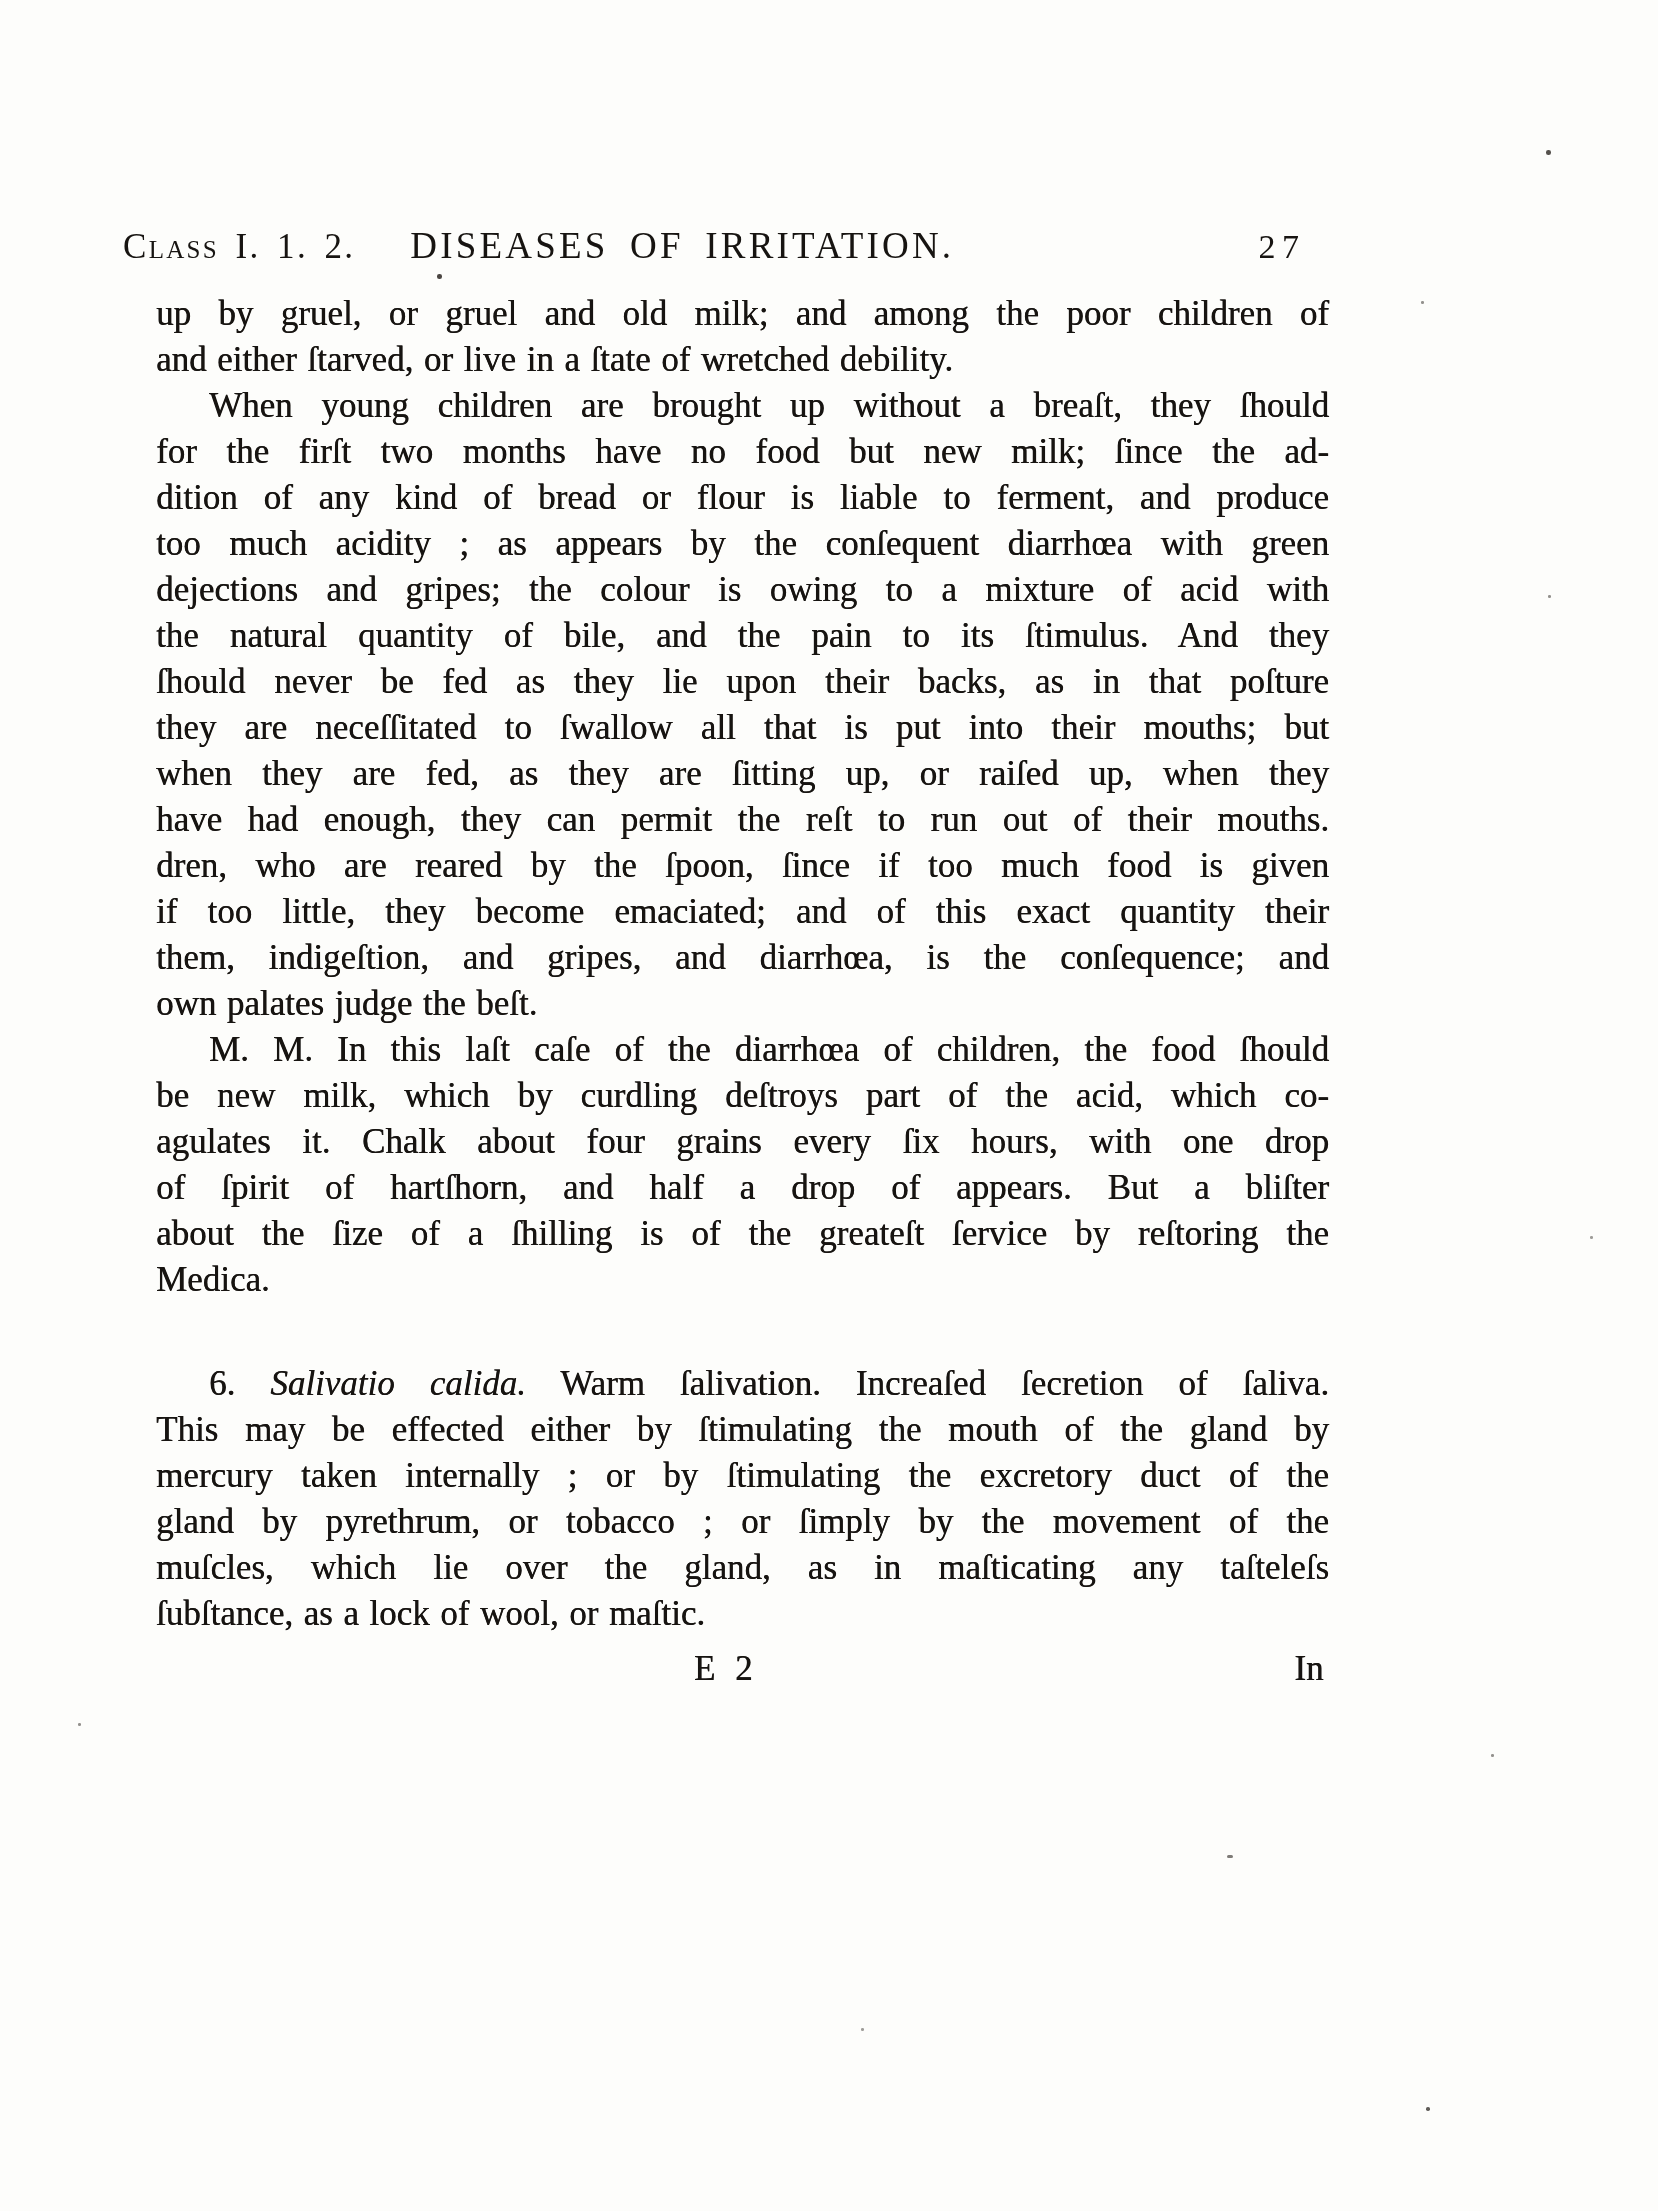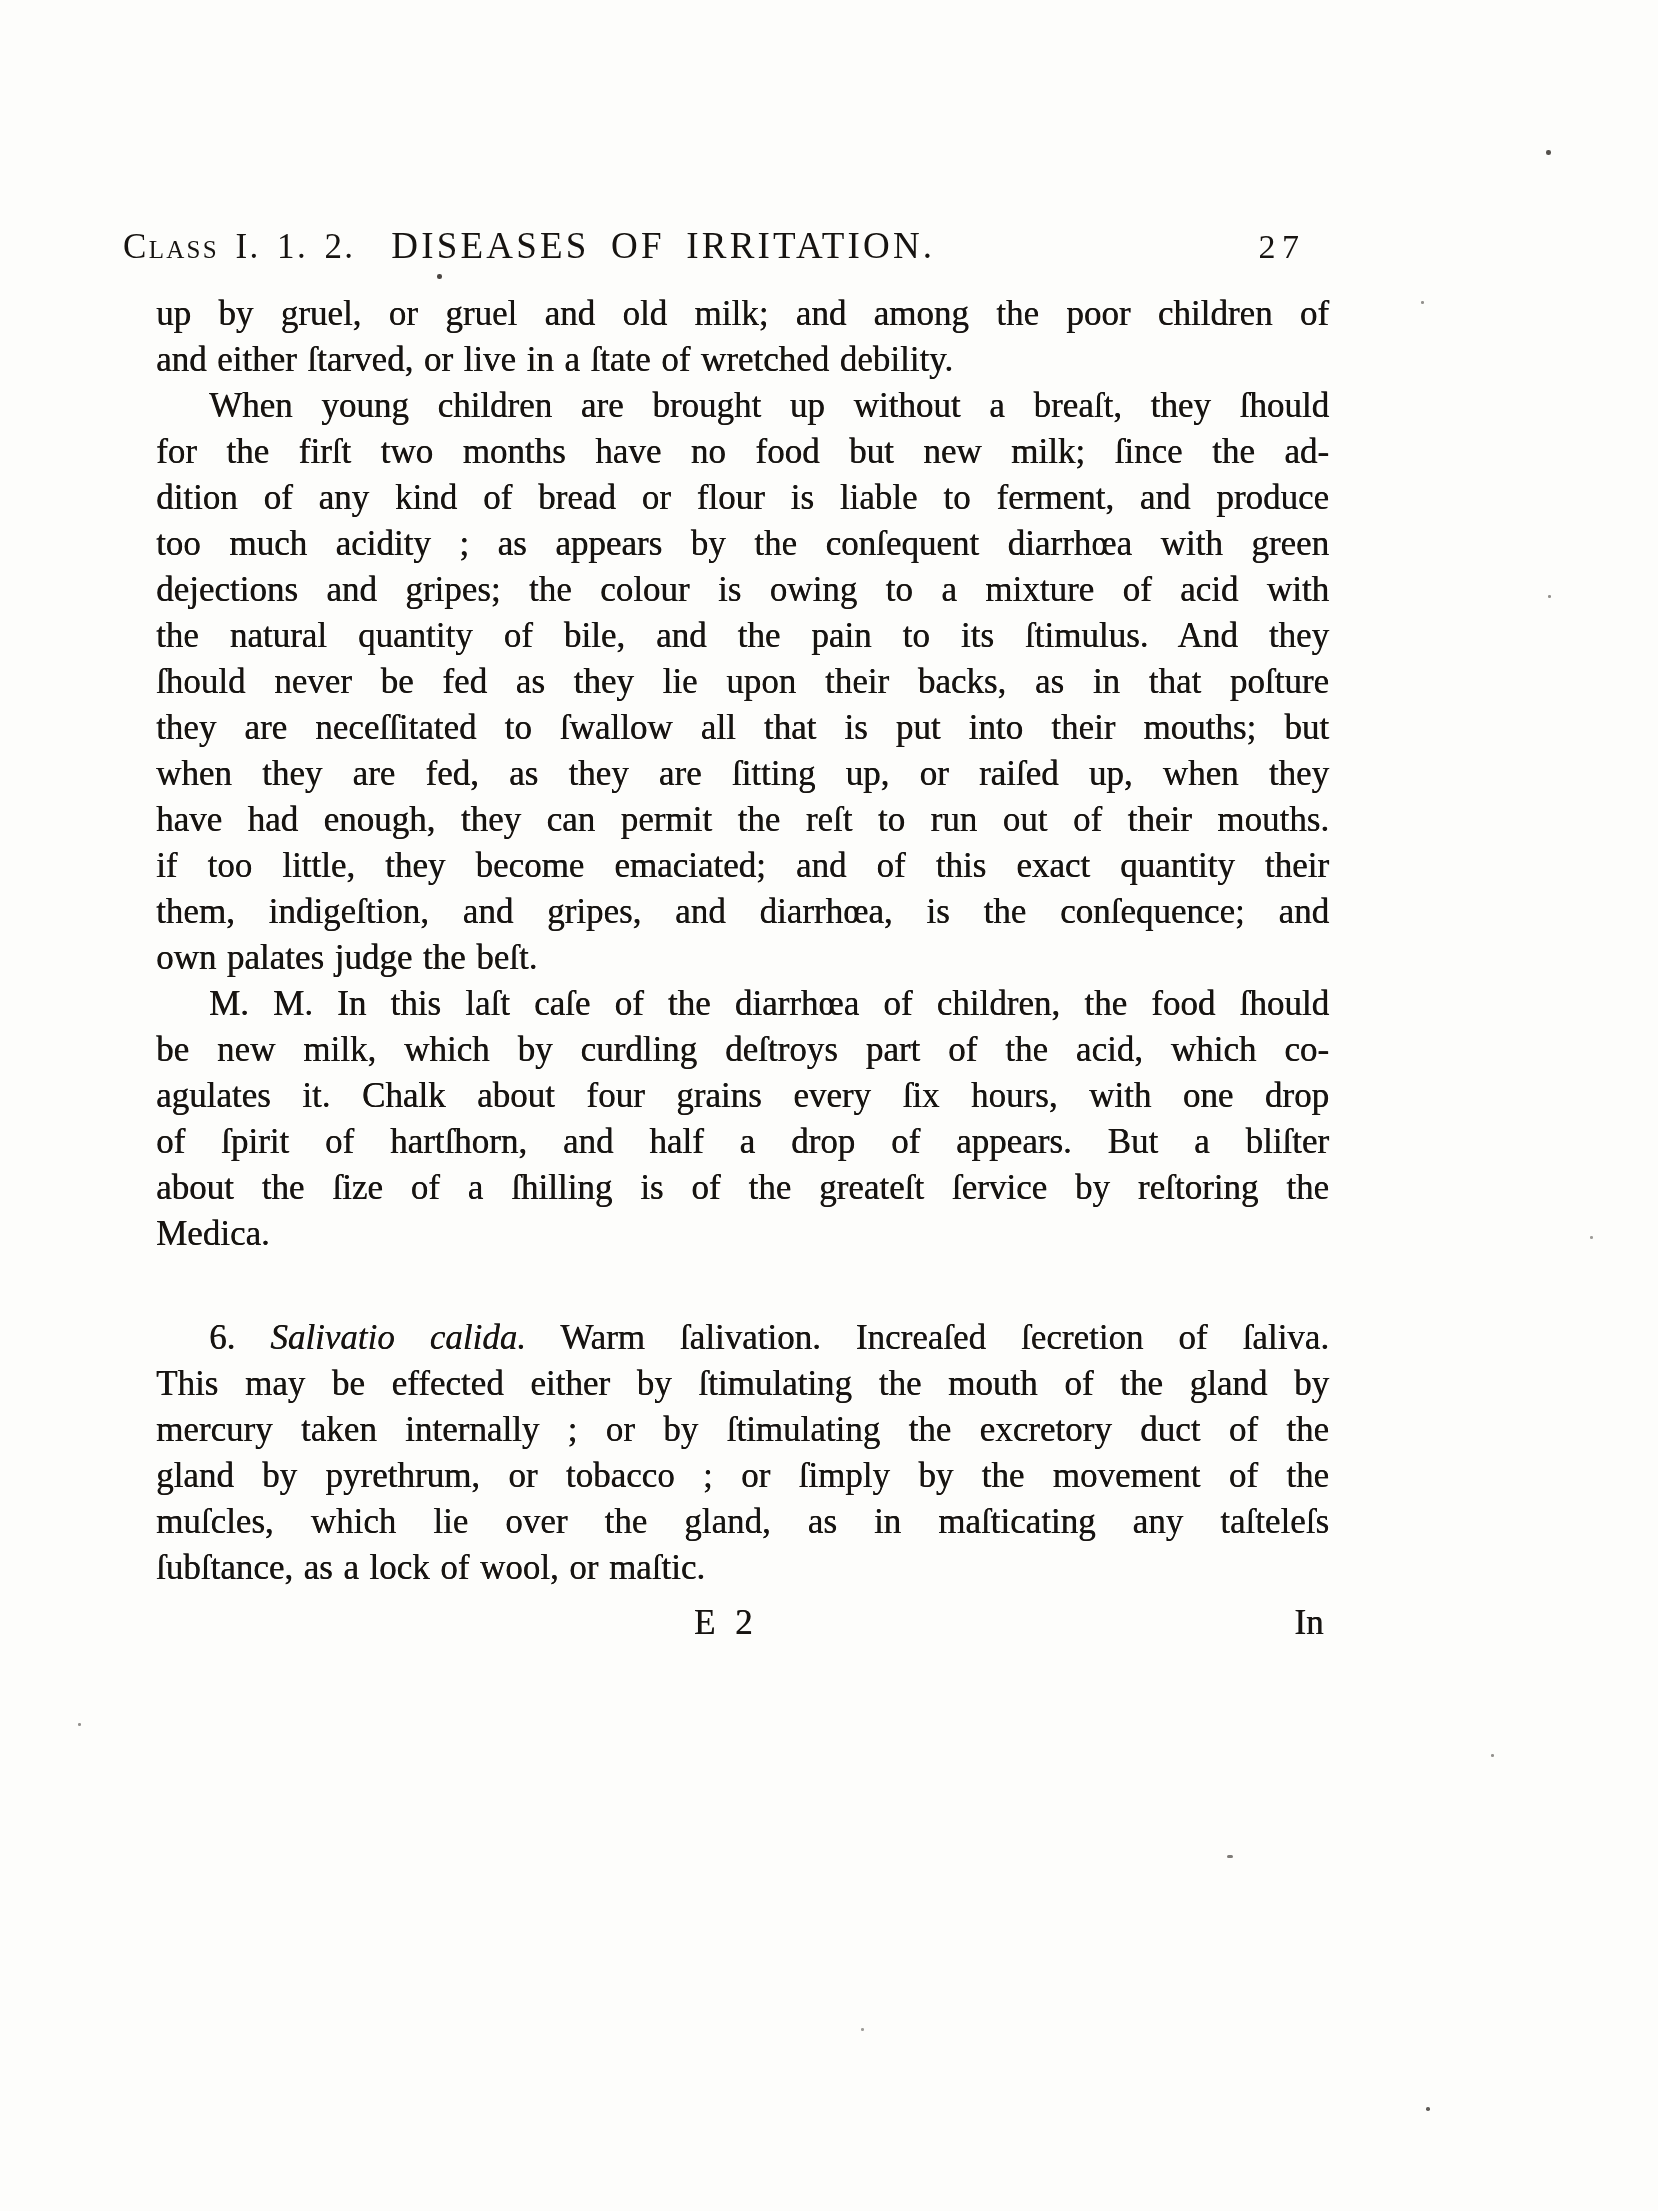--- a/index.html
+++ b/index.html
@@ -17,20 +17,21 @@
     position: absolute;
     left: 123px;
     top: 224px;
     width: 1206px;
   }
   .header {
     display: flex;
     align-items: baseline;
     white-space: nowrap;
     margin-bottom: 23.6px;
+    gap: 19px;
   }
   .class-label {
     font-variant: small-caps;
     font-size: 35px;
     letter-spacing: 2.3px;
     word-spacing: 5.5px;
   }
   .header-title {
     font-size: 37px;
     letter-spacing: 3.2px;
@@ -108,20 +109,21 @@
         <div class="line first">When young children are brought up without a breaſt, they ſhould</div>
         <div class="line">for the firſt two months have no food but new milk; ſince the ad-</div>
         <div class="line">dition of any kind of bread or flour is liable to ferment, and produce</div>
         <div class="line">too much acidity ; as appears by the conſequent diarrhœa with green</div>
         <div class="line">dejections and gripes; the colour is owing to a mixture of acid with</div>
         <div class="line">the natural quantity of bile, and the pain to its ſtimulus. And they</div>
         <div class="line">ſhould never be fed as they lie upon their backs, as in that poſture</div>
         <div class="line">they are neceſſitated to ſwallow all that is put into their mouths; but</div>
         <div class="line">when they are fed, as they are ſitting up, or raiſed up, when they</div>
         <div class="line">have had enough, they can permit the reſt to run out of their mouths.</div>
+        <div class="line">dren, who are reared by the ſpoon, ſince if too much food is given</div>
         <div class="line">if too little, they become emaciated; and of this exact quantity their</div>
         <div class="line">them, indigeſtion, and gripes, and diarrhœa, is the conſequence; and</div>
         <div class="line last">own palates judge the beſt.</div>
       </div>
 
       <div class="para indent">
         <div class="line first">M. M. In this laſt caſe of the diarrhœa of children, the food ſhould</div>
         <div class="line">be new milk, which by curdling deſtroys part of the acid, which co-</div>
         <div class="line">agulates it. Chalk about four grains every ſix hours, with one drop</div>
         <div class="line">of ſpirit of hartſhorn, and half a drop of appears. But a bliſter</div>

